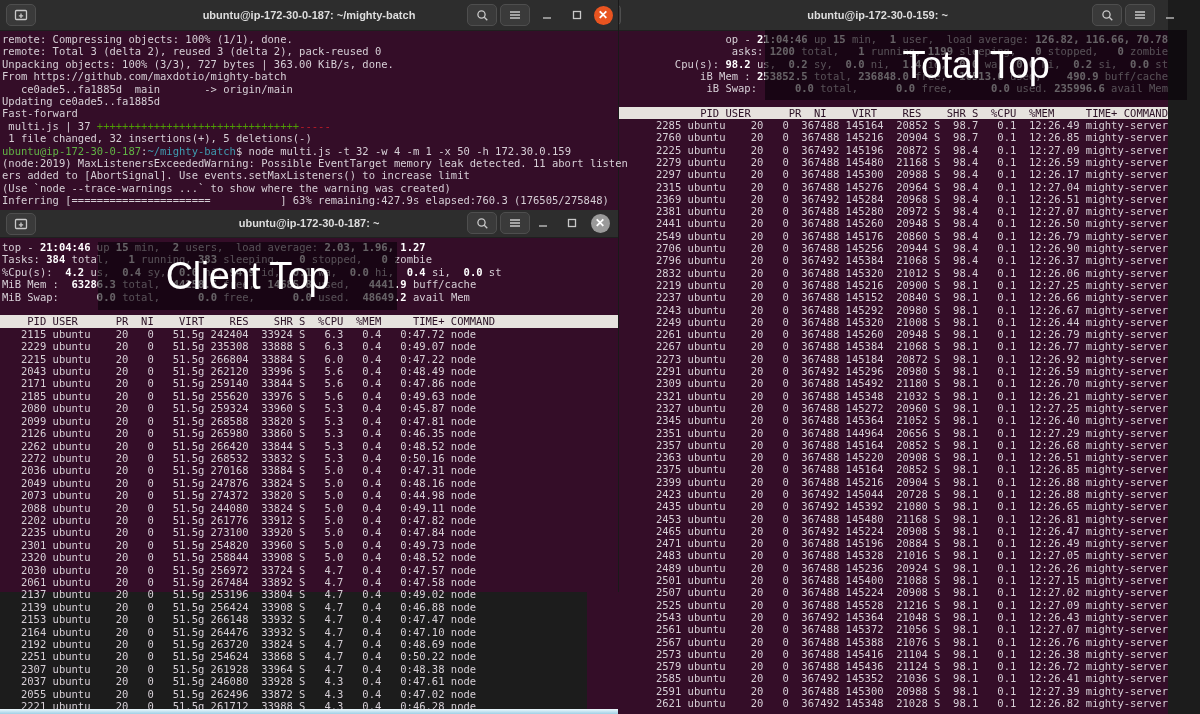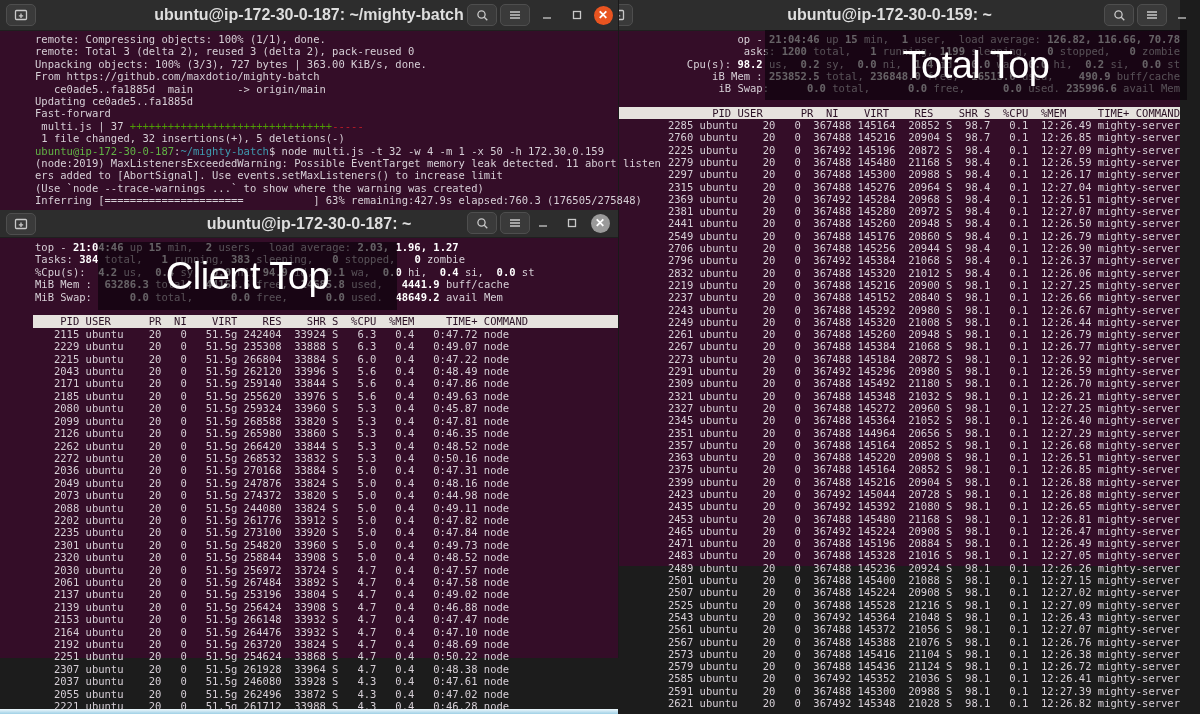--- a/index.html
+++ b/index.html
@@ -2,50 +2,50 @@
 <html><head>
 <meta charset="utf-8">
 <style>
   html,body{margin:0;padding:0;background:#111;}
   .screen{position:relative;width:1200px;height:714px;overflow:hidden;background:#1c1c1c;
           font-family:"DejaVu Sans Mono",monospace;}
   .win{position:absolute;background:#340d28;}
   .win.left-edge{border-right:1px solid #191919;}
   .titlebar{position:absolute;top:0;left:0;right:0;background:#2d2d2d;border-bottom:1px solid #1f1f1f;}
   .titlebar .wtitle{position:absolute;left:0;right:0;text-align:center;
-          font-family:"Liberation Sans",sans-serif;font-size:16px;font-weight:bold;color:#dedede;}
+          font-family:"Liberation Sans",sans-serif;font-size:11px;font-weight:bold;color:#dedede;}
   .tb-btn{position:absolute;width:30px;height:22px;border:1px solid #4e4e4e;border-radius:5px;
           background:#3a3a3a;display:flex;align-items:center;justify-content:center;box-sizing:border-box;}
   .tb-plain{position:absolute;width:24px;height:22px;display:flex;align-items:center;justify-content:center;}
   .circle-close{width:19px;height:19px;border-radius:50%;display:flex;align-items:center;justify-content:center;
           font-family:"Liberation Sans",sans-serif;font-size:12px;font-weight:bold;color:#fff;}
   .icon-line{stroke:#c9c9c9;stroke-width:1.3;fill:none;}
   .content{position:absolute;left:0;right:0;white-space:pre;font-size:10.5px;color:#d6cfd6;}
-  .lh-c{line-height:12.4px;margin-left:33px;}
+  .lh-c{line-height:12.4px;}
   .lh-s{line-height:12.3px;text-align:right;}
   .tline{padding-left:2px;}
   .seg-n{color:#d6cfd6;}
   .seg-b{color:#ffffff;font-weight:bold;}
   .seg-g{color:#61b345;font-weight:normal;}
   .seg-bl{color:#3f9bb0;font-weight:normal;}
   .seg-gp{color:#4e9a06;}
   .seg-rm{color:#c01c28;}
   .thead{background:#e6e2de;color:#2a1024;padding-left:2px;}
   .overlay{position:absolute;background:rgba(8,2,8,0.62);color:#ffffff;
           font-family:"Liberation Sans",sans-serif;font-size:38px;letter-spacing:-0.5px;
           display:flex;align-items:center;justify-content:center;z-index:6;}
   .bottom-strip{position:absolute;left:0;top:709px;width:618px;height:5px;z-index:7;
           background:linear-gradient(#eef8fc,#9fd0e6);}
 </style>
 </head>
 <body>
 
 <div class="screen">
 
-  <div class="win" style="left:599px;top:0;width:581px;height:566px;z-index:1;">
+  <div class="win" style="left:587px;top:0;width:581px;height:714px;z-index:1;">
     <div class="titlebar" style="height:30px;">
       <div class="tb-btn" style="left:4px;top:4px;">
         <svg width="14" height="12" viewBox="0 0 14 12">
           <rect x="1.5" y="1.5" width="11" height="9" rx="1" class="icon-line"></rect>
           <path d="M7 4.5 V9 M4.8 6.8 H9.2" class="icon-line"></path>
         </svg>
       </div>
       <div class="wtitle" style="line-height:30px;">ubuntu@ip-172-30-0-159: ~</div>
       <div class="tb-btn" style="left:505px;top:4px;">
         <svg width="13" height="13" viewBox="0 0 13 13">
@@ -97,21 +97,21 @@
           <rect x="2.5" y="2.5" width="7" height="7" class="icon-line"></rect>
         </svg>
       </div>
       <div class="tb-plain" style="left:591px;top:4px;">
         <div class="circle-close" style="background:#e95420;">✕</div>
       </div>
     </div>
     <div class="content lh-c" style="top:31px;padding-top:2px;" id="progress-body"><div class="tline"><span class="seg-n">remote: Compressing objects: 100% (1/1), done.</span></div><div class="tline"><span class="seg-n">remote: Total 3 (delta 2), reused 3 (delta 2), pack-reused 0</span></div><div class="tline"><span class="seg-n">Unpacking objects: 100% (3/3), 727 bytes | 363.00 KiB/s, done.</span></div><div class="tline"><span class="seg-n">From https://github.com/maxdotio/mighty-batch</span></div><div class="tline"><span class="seg-n">   ce0ade5..fa1885d  main       -&gt; origin/main</span></div><div class="tline"><span class="seg-n">Updating ce0ade5..fa1885d</span></div><div class="tline"><span class="seg-n">Fast-forward</span></div><div class="tline"><span class="seg-n"> multi.js | 37 </span><span class="seg-gp">++++++++++++++++++++++++++++++++</span><span class="seg-rm">-----</span></div><div class="tline"><span class="seg-n"> 1 file changed, 32 insertions(+), 5 deletions(-)</span></div><div class="tline"><span class="seg-g">ubuntu@ip-172-30-0-187</span><span class="seg-n">:</span><span class="seg-bl">~/mighty-batch</span><span class="seg-n">$ node multi.js -t 32 -w 4 -m 1 -x 50 -h 172.30.0.159</span></div><div class="tline"><span class="seg-n">(node:2019) MaxListenersExceededWarning: Possible EventTarget memory leak detected. 11 abort listen</span></div><div class="tline"><span class="seg-n">ers added to [AbortSignal]. Use events.setMaxListeners() to increase limit</span></div><div class="tline"><span class="seg-n">(Use `node --trace-warnings ...` to show where the warning was created)</span></div><div class="tline"><span class="seg-n">Inferring [======================           ] 63% remaining:427.9s elapsed:760.3 (176505/275848)</span></div></div>
   </div>
 
-  <div class="win left-edge" style="left:0;top:210px;width:618px;height:448px;z-index:3;">
+  <div class="win left-edge" style="left:0;top:210px;width:618px;height:382px;z-index:3;">
     <div class="titlebar" style="height:27px;">
       <div class="tb-btn" style="left:6px;top:3px;">
         <svg width="14" height="12" viewBox="0 0 14 12">
           <rect x="1.5" y="1.5" width="11" height="9" rx="1" class="icon-line"></rect>
           <path d="M7 4.5 V9 M4.8 6.8 H9.2" class="icon-line"></path>
         </svg>
       </div>
       <div class="wtitle" style="line-height:27px;">ubuntu@ip-172-30-0-187: ~</div>
       <div class="tb-btn" style="left:467px;top:2px;">
         <svg width="13" height="13" viewBox="0 0 13 13">

